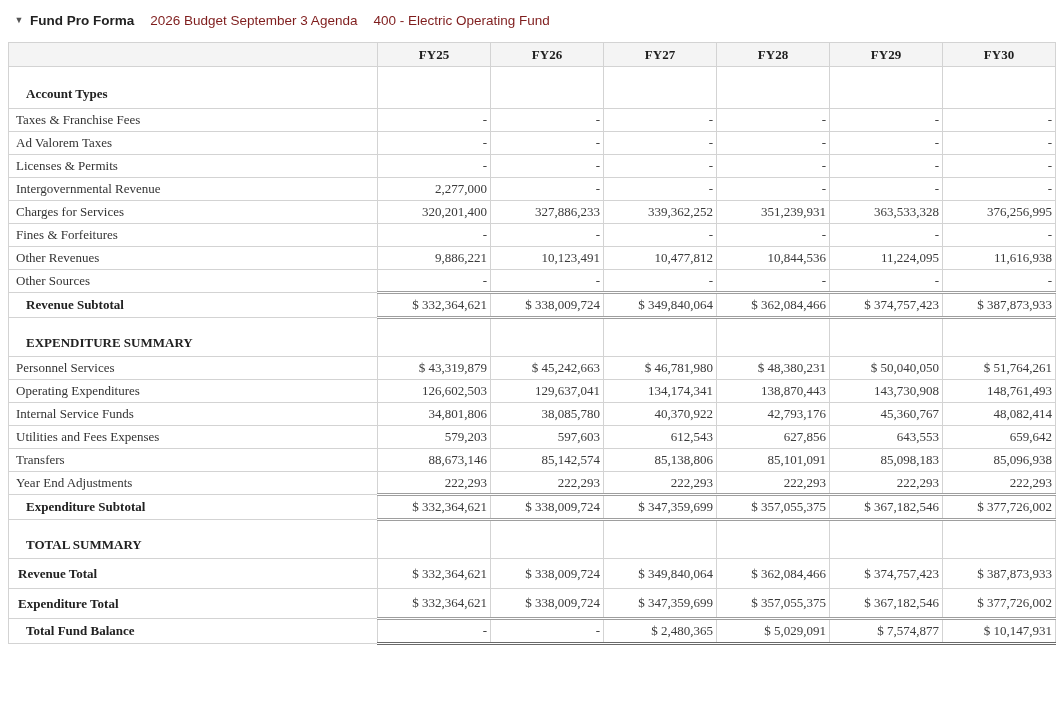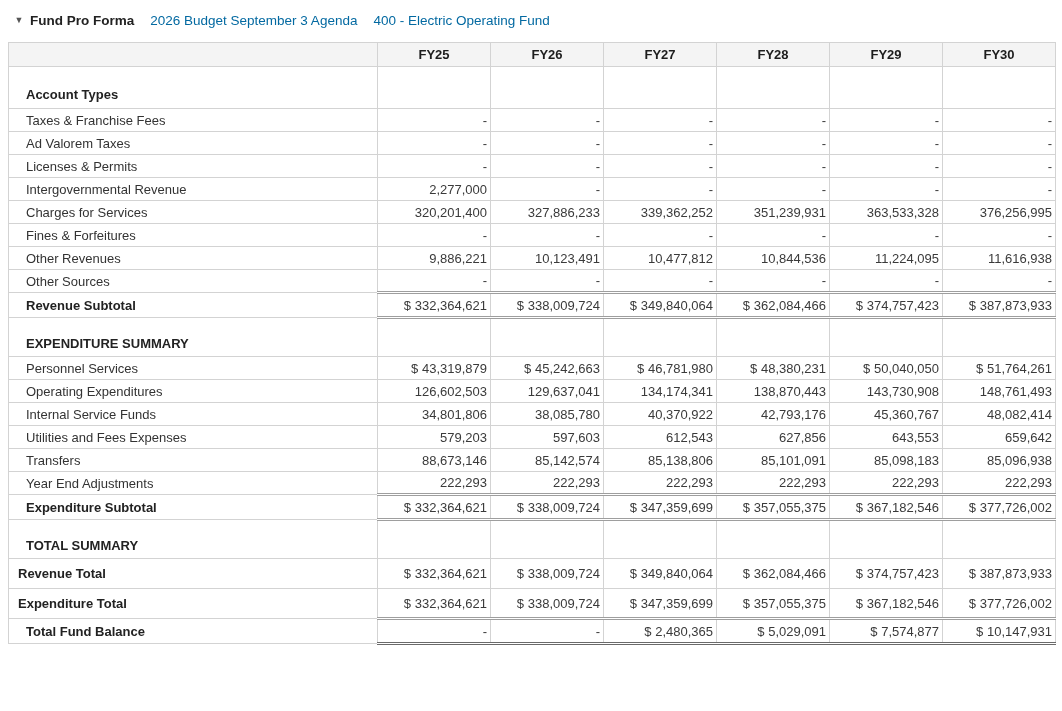--- a/index.html
+++ b/index.html
@@ -15,27 +15,27 @@
   .titlebar{
     display:flex;align-items:center;
     height:24px;margin:2px 0 10px 0;
   }
   .collapse-tri{
     width:22px;text-align:center;
     font-size:9px;color:#555;line-height:1;
     cursor:pointer;user-select:none;
   }
   .title{font-size:13.5px;font-weight:bold;color:#222;margin-right:16px;}
-  .subtitle{font-size:13.5px;color:#0369a1;margin-right:16px;}
+  .subtitle{font-size:13.5px;color:#7f1d1d;margin-right:16px;}
 
   
   table.proforma{
     border-collapse:collapse;table-layout:fixed;
     width:1047px;
-    font-size:13px;color:#3a3a3a;
+    font-size:13px;color:#3a3a3a;font-family:Liberation Serif, serif;
   }
   table.proforma th, table.proforma td{
     border:1px solid #d3d3d3;
     overflow:hidden;white-space:nowrap;
     box-sizing:border-box;
   }
   table.proforma{border:1px solid #c6c6c6;}
 
   thead tr{height:24px;}
   thead th{
@@ -51,21 +51,21 @@
   tr.row-tall td.label{
     vertical-align:bottom;padding-bottom:6px;
     font-weight:bold;color:#222;
   }
   tr.row-section{height:39px;}
   tr.row-section td.label{
     vertical-align:bottom;padding-bottom:5px;
     font-weight:bold;color:#222;
   }
   tr.row-item{height:23px;}
-  tr.row-item td.label{padding-left:17px;}
+  tr.row-item td.label{padding-left:7px;}
 
   tr.row-subtotal{height:25px;}
   tr.row-subtotal td.label{font-weight:bold;color:#222;}
   tr.row-subtotal td.val{
     border-top:3px double #9e9e9e;
     border-bottom:3px double #9e9e9e;
   }
 
   tr.row-boldtotal{height:30px;}
   tr.row-boldtotal td.label{font-weight:bold;color:#222;padding-left:9px;}

